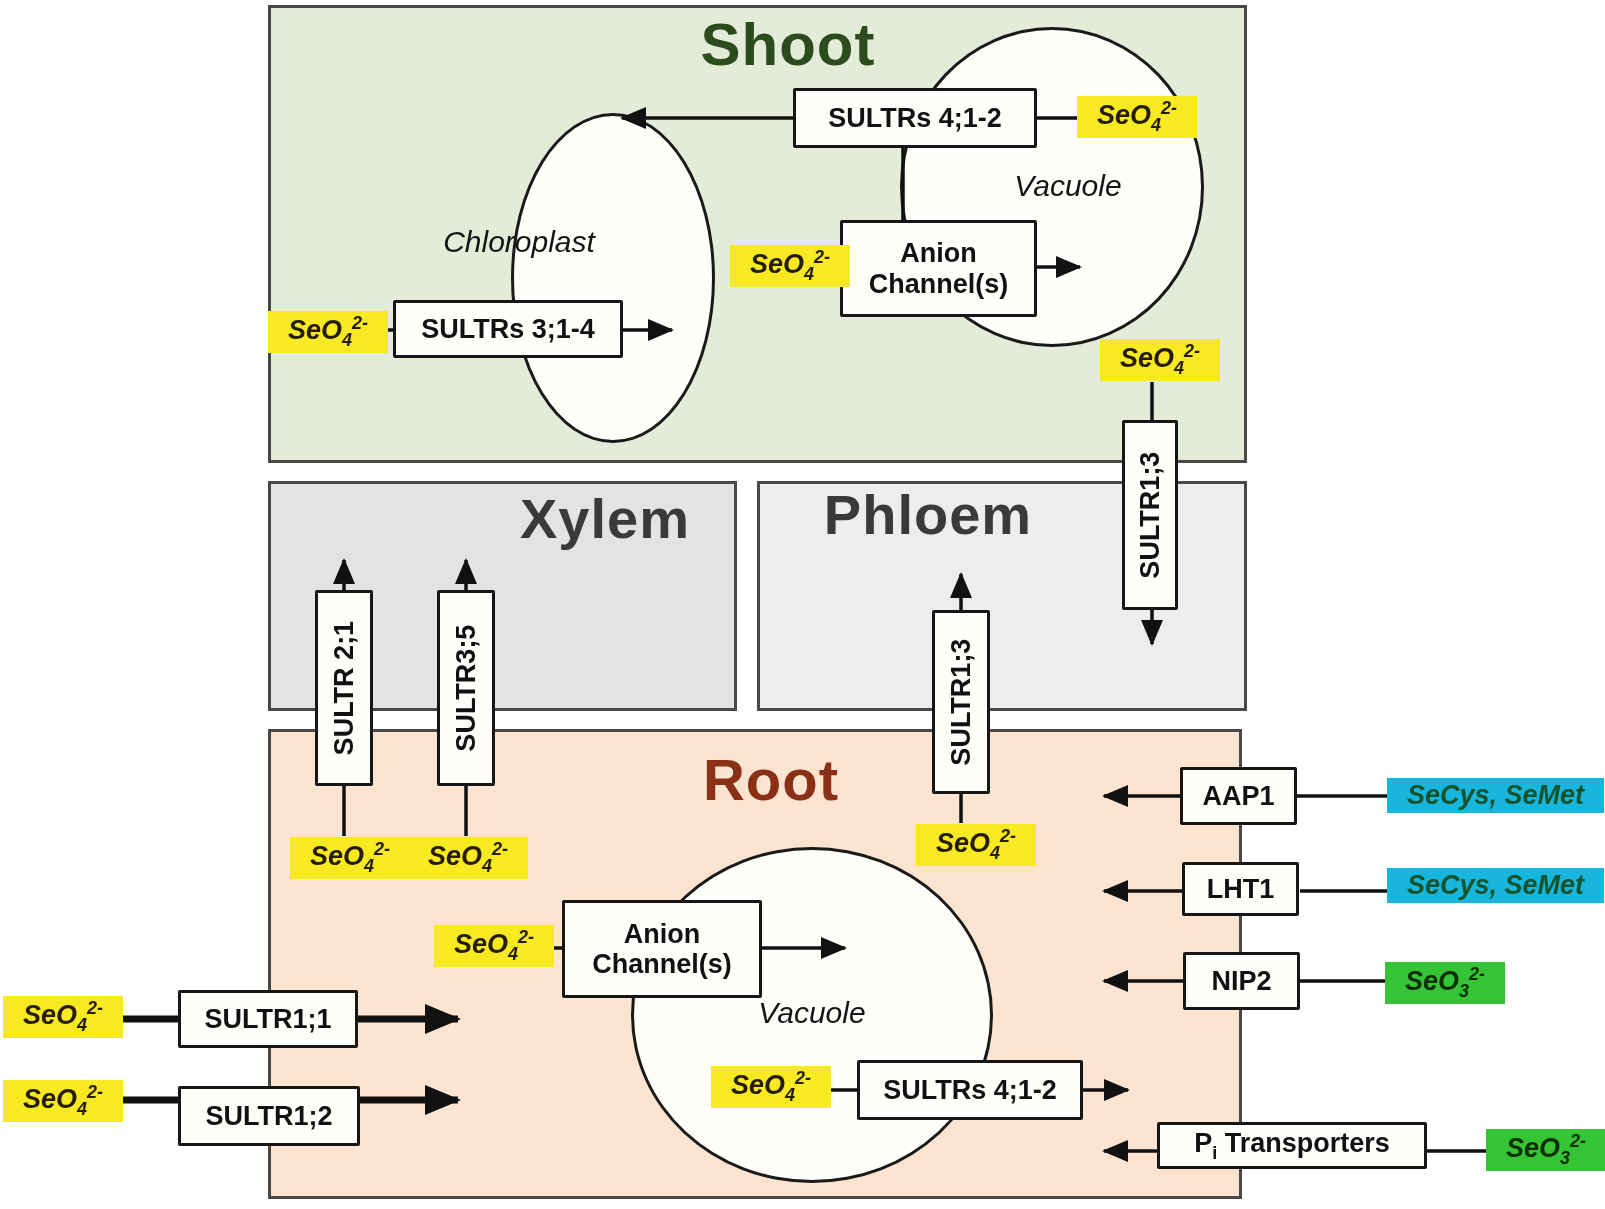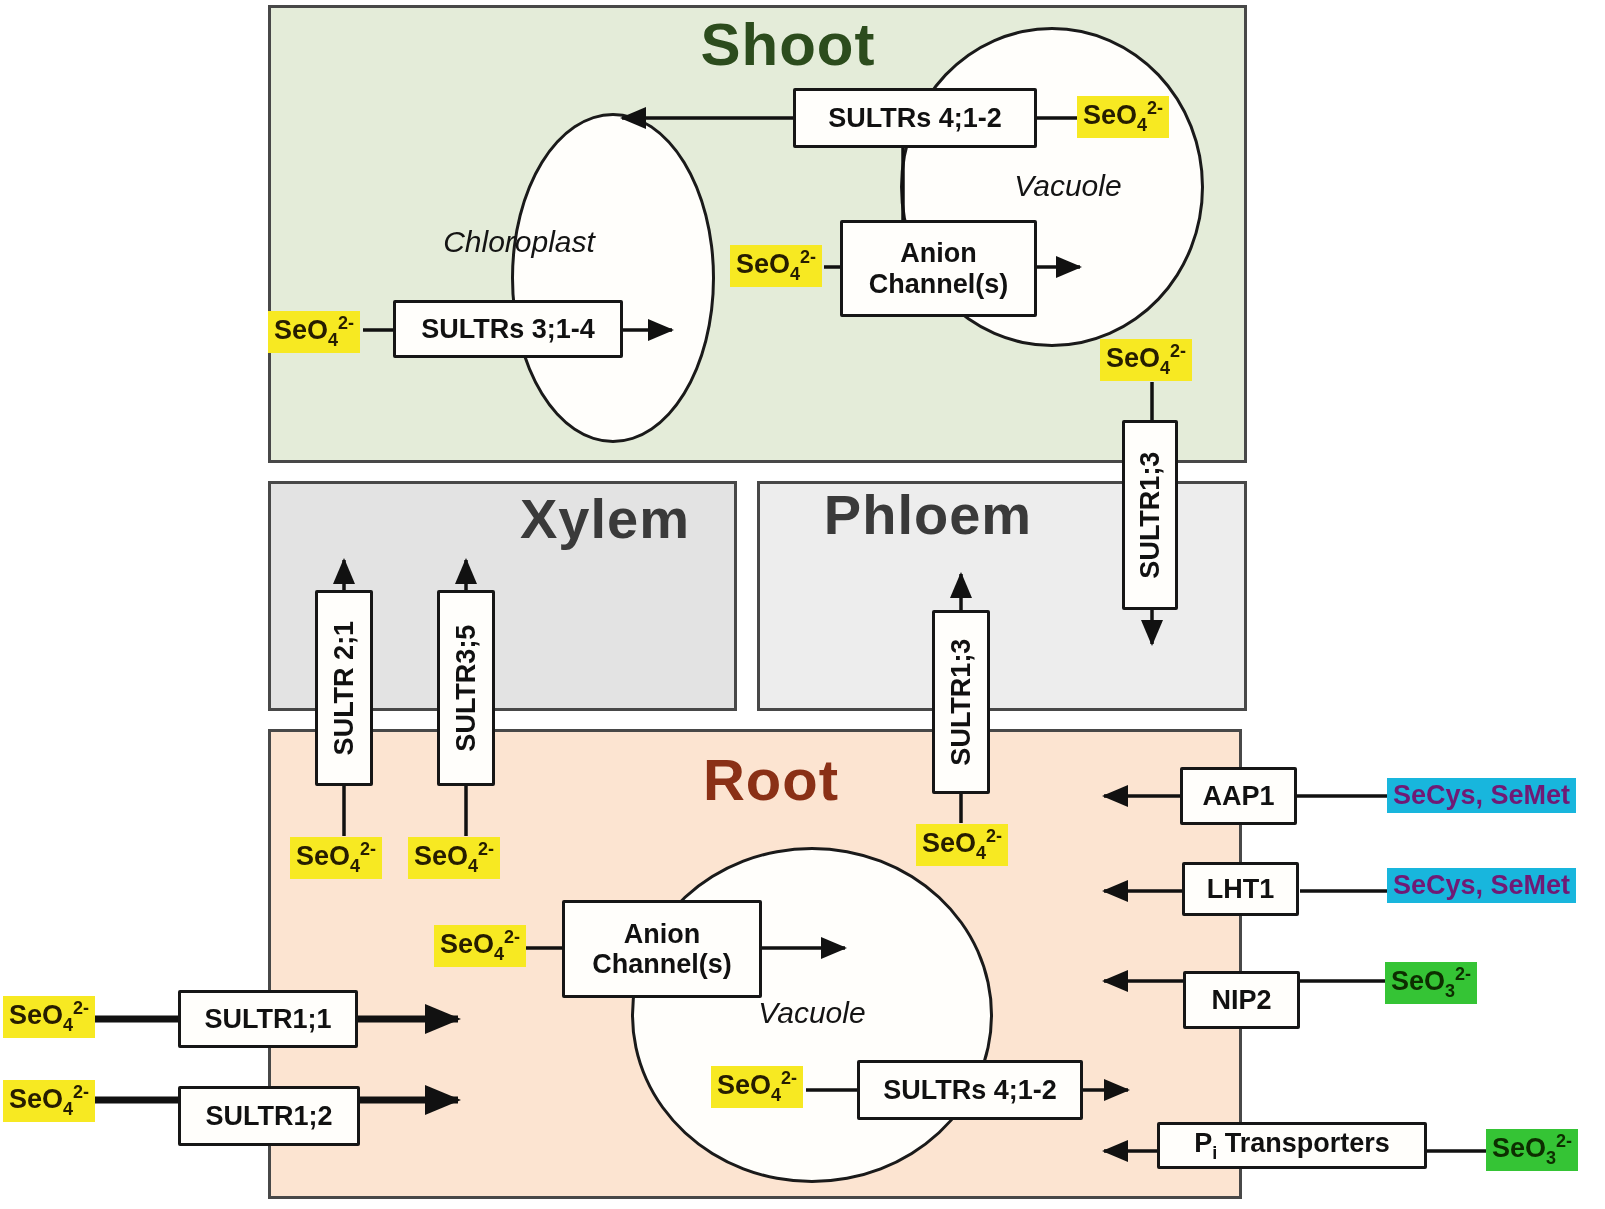--- a/index.html
+++ b/index.html
@@ -43,26 +43,26 @@
   #box-sultr13-right{left:1122px;top:420px;width:56px;height:190px;}
   #box-sultr21{left:315px;top:590px;width:58px;height:196px;}
   #box-sultr35{left:437px;top:590px;width:58px;height:196px;}
   #box-sultr13-phloem{left:932px;top:610px;width:58px;height:184px;}
   #box-anion-root{left:562px;top:900px;width:200px;height:98px;padding:0 8px;}
   #box-sultrs412-root{left:857px;top:1060px;width:226px;height:60px;}
   #box-sultr11{left:178px;top:990px;width:180px;height:58px;}
   #box-sultr12{left:178px;top:1070px;width:182px;height:60px;margin-top:16px;}
   #box-aap1{left:1180px;top:767px;width:117px;height:58px;}
   #box-lht1{left:1182px;top:862px;width:117px;height:54px;}
-  #box-nip2{left:1183px;top:952px;width:117px;height:58px;margin-top:19px;}
+  #box-nip2{left:1183px;top:952px;width:117px;height:58px;}
   #box-pi{left:1157px;top:1122px;width:270px;height:47px;}
 
-  .hl{position:absolute;font-weight:bold;font-size:27px;padding:2px 6px;white-space:nowrap;z-index:4;color:#261d00;}
+  .hl{position:absolute;font-weight:bold;font-size:27px;padding:2px 20px;white-space:nowrap;z-index:4;color:#261d00;font-style:italic;}
   .hl-yellow{background:#f7e922;}
-  .hl-cyan{background:#18b6dd;color:#701a75;}
+  .hl-cyan{background:#18b6dd;color:#14532d;}
   .hl-green{background:#35c435;color:#0d2e00;}
 
   #seo4-shoot-vacuole-out{left:1077px;top:96px;}
   #seo4-shoot-anion{left:730px;top:245px;}
   #seo4-shoot-chloro{left:268px;top:311px;}
   #seo4-shoot-bottom{left:1100px;top:339px;}
   #seo4-xylem-left{left:290px;top:837px;}
   #seo4-xylem-right{left:408px;top:837px;}
   #seo4-phloem{left:916px;top:824px;}
   #seo4-root-anion{left:434px;top:925px;}

